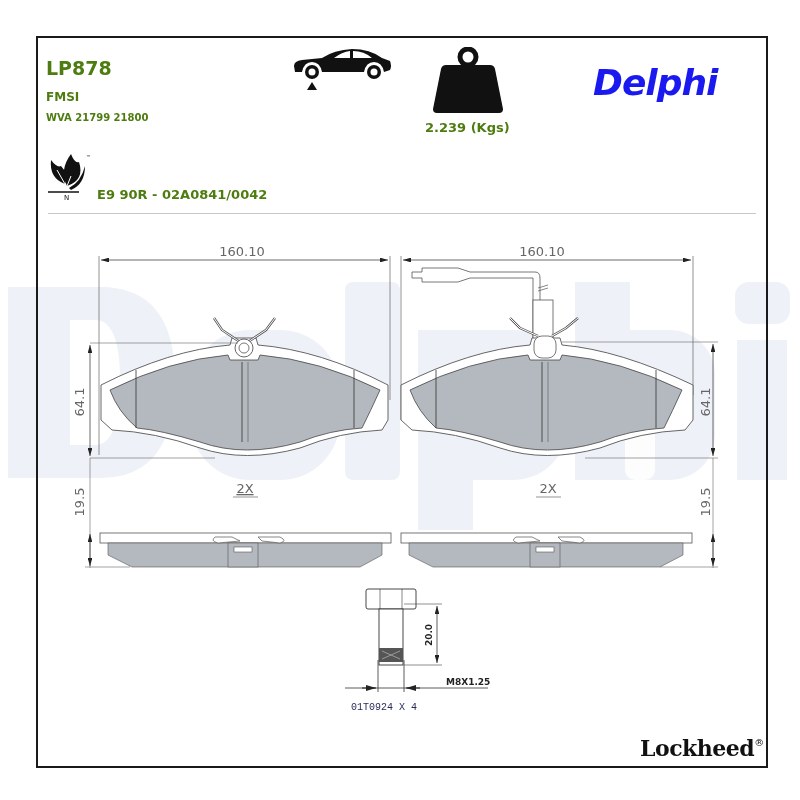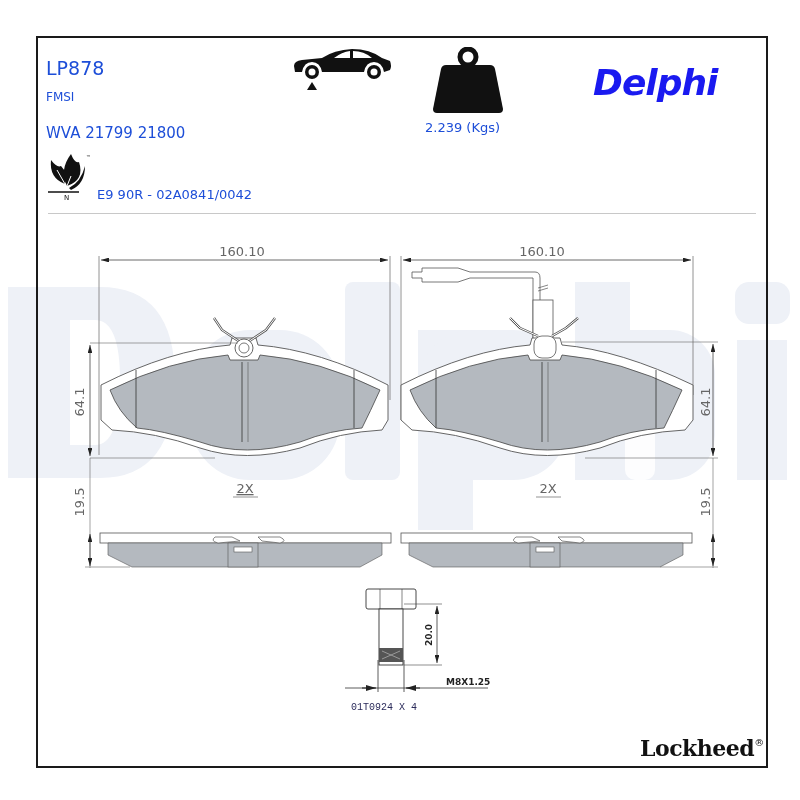--- a/index.html
+++ b/index.html
@@ -1,22 +1,22 @@
 <!DOCTYPE html>
 <html><head>
   <meta charset="utf-8">
   <style>
     html, body { margin: 0; padding: 0; background: #ffffff; }
     body { width: 800px; height: 800px; position: relative; overflow: hidden; font-family: "DejaVu Sans", sans-serif; }
     .watermark { position: absolute; left: 0; top: 0; width: 800px; height: 800px; }
     .frame { position: absolute; left: 36px; top: 36px; width: 732px; height: 732px; border: 2px solid #1a1a1a; box-sizing: border-box; }
-    .txt { position: absolute; font-weight: normal; color: #1d4ed8; white-space: nowrap; }
+    .txt { position: absolute; font-weight: bold; color: #4d7c0f; white-space: nowrap; }
     .part-no { left: 46px; top: 57px; font-size: 19px; }
     .fmsi { left: 46px; top: 90px; font-size: 12px; }
-    .wva { left: 46px; top: 124px; font-size: 15px; }
+    .wva { left: 46px; top: 112px; font-size: 10px; }
     .approval { left: 97px; top: 187px; font-size: 13px; }
     .weight { left: 425px; top: 120px; font-size: 13px; }
     .brand { position: absolute; left: 593px; top: 62px; font-family: "DejaVu Sans", sans-serif; font-weight: bold; font-size: 36px; color: #1a1af0; letter-spacing: -1px; font-style: italic; }
     .lockheed { position: absolute; left: 640px; top: 735px; font-family: "DejaVu Serif", serif; font-weight: bold; font-size: 22px; color: #111; letter-spacing: -0.5px; }
     .lockheed sup { font-size: 10px; font-weight: normal; vertical-align: top; position: relative; top: 2px; }
     .sep { position: absolute; left: 48px; top: 213px; width: 708px; height: 1px; background: #c8c8c8; }
     .drawing { position: absolute; left: 0; top: 0; width: 800px; height: 800px; }
     .dim { font-family: "DejaVu Sans", sans-serif; font-size: 13px; fill: #666; }
     .dim-sm { font-family: "DejaVu Sans", sans-serif; font-size: 9px; fill: #222; font-weight: bold; }
     .ref { position: absolute; left: 351px; top: 702px; font-family: Liberation Mono, monospace; font-size: 10px; color: #2a2a5a; }

